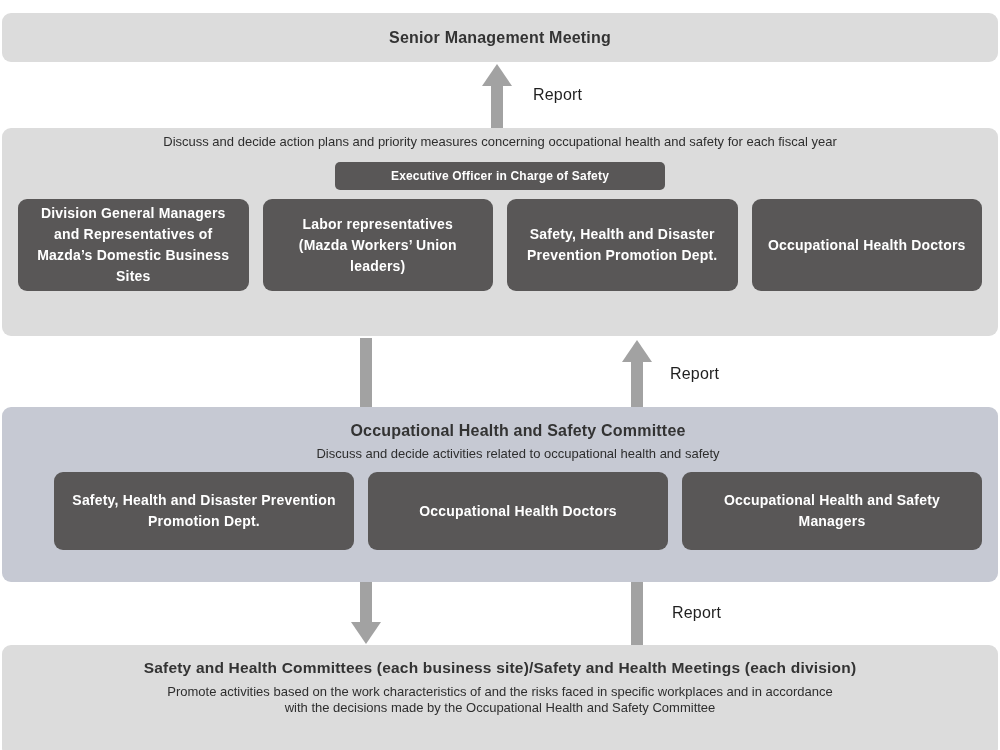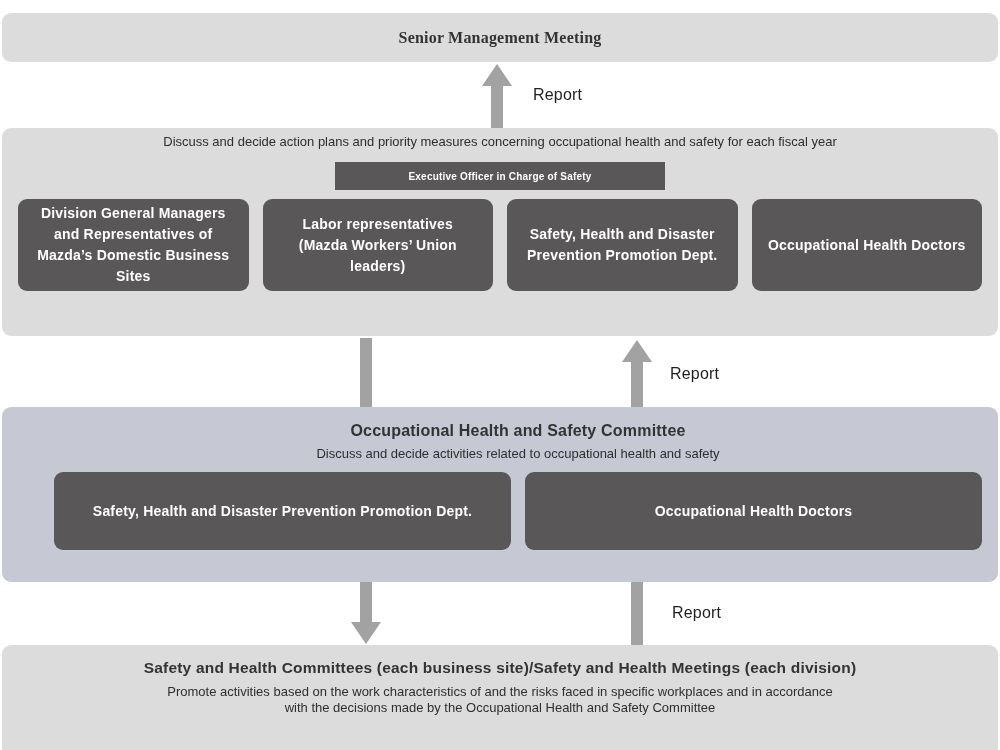--- a/index.html
+++ b/index.html
@@ -32,21 +32,20 @@
   .band.light { background: var(--section-light); }
   .band.blue  { background: var(--section-blue); padding-left: 36px; }
 
   
   .top-banner {
     top: 13px;
     height: 49px;
     display: flex;
     align-items: center;
     justify-content: center;
-    font-family: Liberation Serif, serif;
   }
   .banner-title {
     font-size: 16px;
     font-weight: bold;
     color: var(--text-dark);
     letter-spacing: 0.2px;
   }
 
   
   .sec-general { top: 128px; height: 208px; }
@@ -69,26 +68,26 @@
     font-size: 13px;
     color: #2e2e2e;
     line-height: 1.25;
   }
 
   .chair-box {
     margin: 12px auto 0 auto;
     width: 330px;
     height: 28px;
     background: var(--box-dark);
-    border-radius: 0;
+    border-radius: 5px;
     display: flex;
     align-items: center;
     justify-content: center;
     color: var(--text-white);
-    font-size: 10px;
+    font-size: 12px;
     font-weight: bold;
     letter-spacing: 0.2px;
   }
 
   .member-row {
     display: flex;
     gap: 14px;
     padding: 0 16px;
   }
   .sec-general .member-row { margin-top: 9px; height: 92px; }
@@ -178,20 +177,21 @@
   </div>
 
   <div class="band blue sec-ohs">
     <div class="sec-title">Occupational Health and Safety Committee</div>
     <div class="sec-subtitle">
       <div>Discuss and decide activities related to occupational health and safety</div>
     </div>
     <div class="member-row">
       <div class="member-box">Safety, Health and Disaster Prevention Promotion Dept.</div>
       <div class="member-box">Occupational Health Doctors</div>
+      <div class="member-box">Occupational Health and Safety Managers</div>
     </div>
   </div>
 
   <div>
     <div class="shaft" style="left:360px; top:582px; height:41px;"></div>
     <div class="head-down" style="left:351px; top:622px;"></div>
     <div class="flow-label right-align" style="left:130px; top:604px;">Share and Instruct</div>
     <div class="shaft" style="left:631px; top:582px; height:63px;"></div>
     <div class="flow-label" style="left:672px; top:604px;">Report</div>
   </div>

